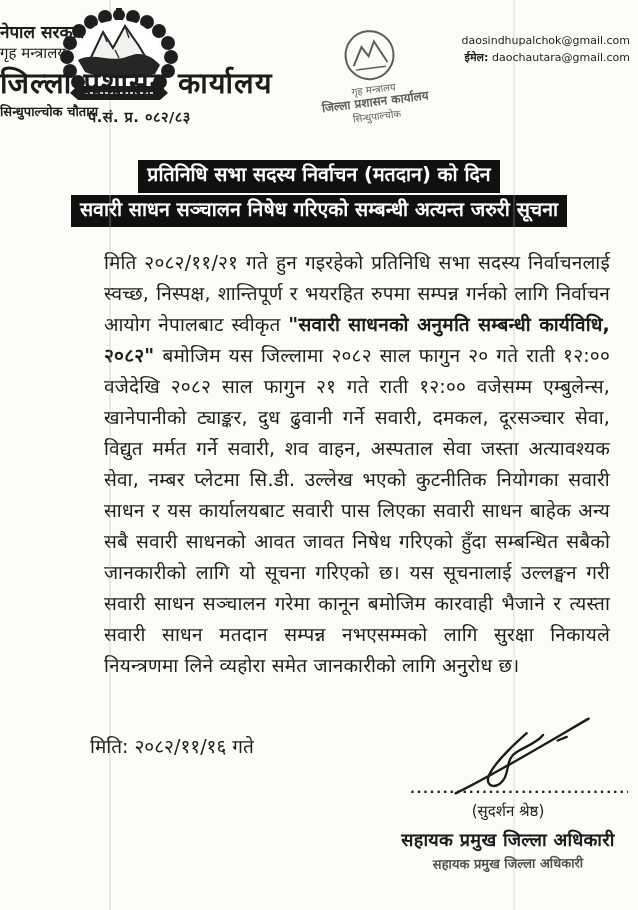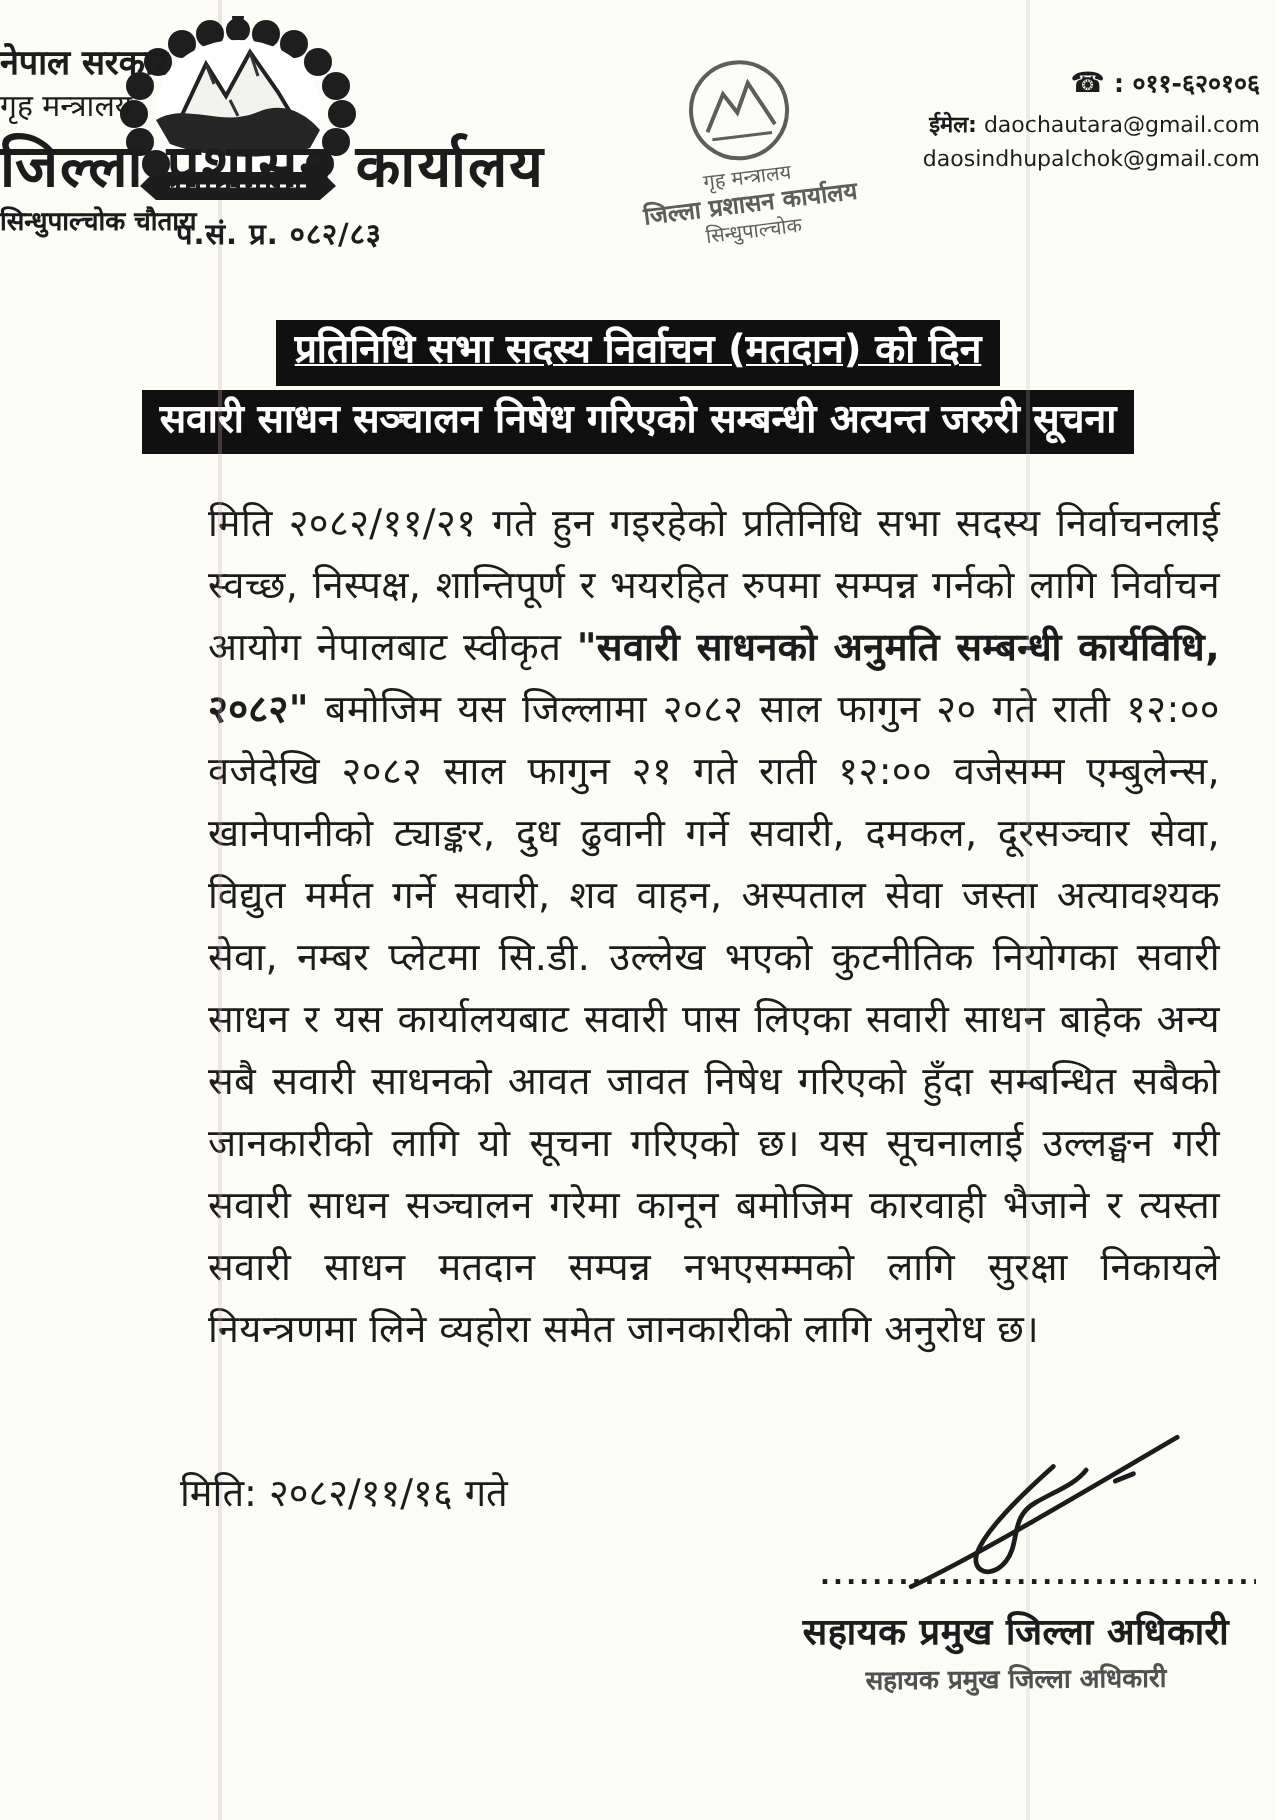--- a/index.html
+++ b/index.html
@@ -33,21 +33,21 @@
            line-height:1.15; pointer-events:none; }
   .stamp svg { display:block; margin:0 auto 2px auto; }
   .stamp-l1 { font-size:10px; }
   .stamp-l2 { font-size:12px; font-weight:600; }
   .stamp-l3 { font-size:10px; margin-top:2px; }
 
   
   .title-bands { margin-top:8px; text-align:center; line-height:0; }
   .band { display:inline-block; background:var(--band-bg,#101010); color:var(--band-text,#fff);
           font-weight:bold; font-size:19.5px; line-height:1.42; padding:1px 9px 4px 9px; }
-  .band1 { margin-bottom:2px;text-decoration:underline; }
+  .band1 { margin-bottom:2px; }
 
   
   .body-text { margin:20px 28px 0 104px; text-align:justify; font-size:19px; line-height:1.63;
                letter-spacing:.2px; }
   .body-text strong { font-weight:bold; }
 
   
   .footer { position:relative; margin-top:34px; height:200px; }
   .issue-date { position:absolute; left:90px; top:18px; font-size:19px; }
   .sig-block { position:absolute; right:10px; top:0; width:240px; text-align:center; }
@@ -110,31 +110,26 @@
         <circle cx="27" cy="27" r="24" fill="none" stroke="#3b3b3b" stroke-width="2"></circle>
         <polyline points="10,36 20,18 26,28 33,14 44,36" fill="none" stroke="#3b3b3b" stroke-width="2"></polyline>
         <path d="M12,40 h30" stroke="#3b3b3b" stroke-width="1.5"></path>
       </svg>
       <div class="stamp-l1">गृह मन्त्रालय</div>
       <div class="stamp-l2">जिल्ला प्रशासन कार्यालय</div>
       <div class="stamp-l3">सिन्धुपाल्चोक</div>
     </div>
 
     <div class="contact">
-      <div class="phone-line">
-        <span class="ph-icon">☎</span>
-        <span>:</span>
-        <span>०११-६२०१०६</span>
+      <div class="email-line">
+        <span>daosindhupalchok@gmail.com</span>
       </div>
       <div class="email-line">
         <span class="email-label">ईमेल:</span>
         <span>daochautara@gmail.com</span>
-      </div>
-      <div class="email-line">
-        <span>daosindhupalchok@gmail.com</span>
       </div>
     </div>
   </header>
 
   <div class="title-bands">
     <div class="band band1">प्रतिनिधि सभा सदस्य निर्वाचन (मतदान) को दिन</div><br>
     <div class="band band2">सवारी साधन सञ्चालन निषेध गरिएको सम्बन्धी अत्यन्त जरुरी सूचना</div>
   </div>
 
   <p class="body-text">
@@ -146,17 +141,18 @@
 
     <div class="sig-block">
       <svg class="signature" width="150" height="82" viewBox="0 0 160 90">
         <g fill="none" stroke="#1c1c1c" stroke-width="2.6" stroke-linecap="round">
           <path d="M6,86 C44,68 104,32 152,4"></path>
           <path d="M84,20 C66,36 46,56 42,68 C39,78 50,82 58,72 C66,62 60,48 74,40 C84,34 96,30 102,22"></path>
           <path d="M118,28 l10,-4"></path>
         </g>
       </svg>
       <div class="dots">..........................................</div>
+      <div class="sig-name">(सुदर्शन श्रेष्ठ)</div>
       <div class="sig-title">सहायक प्रमुख जिल्ला अधिकारी</div>
       <div class="sig-stamp">सहायक प्रमुख जिल्ला अधिकारी</div>
     </div>
   </div>
 </div>
 
 </body></html>

